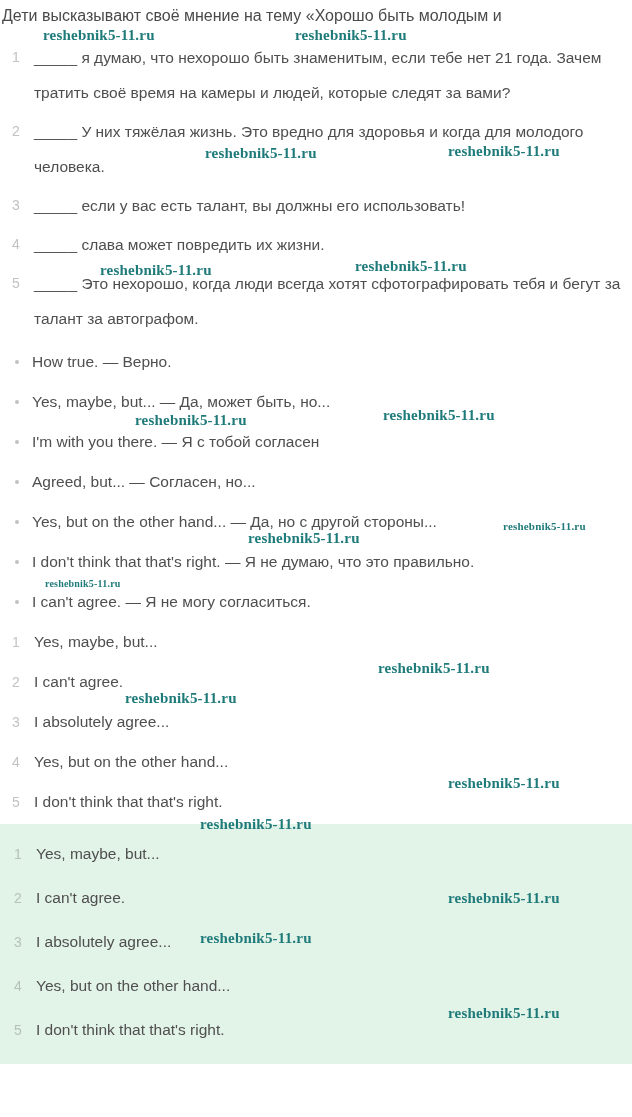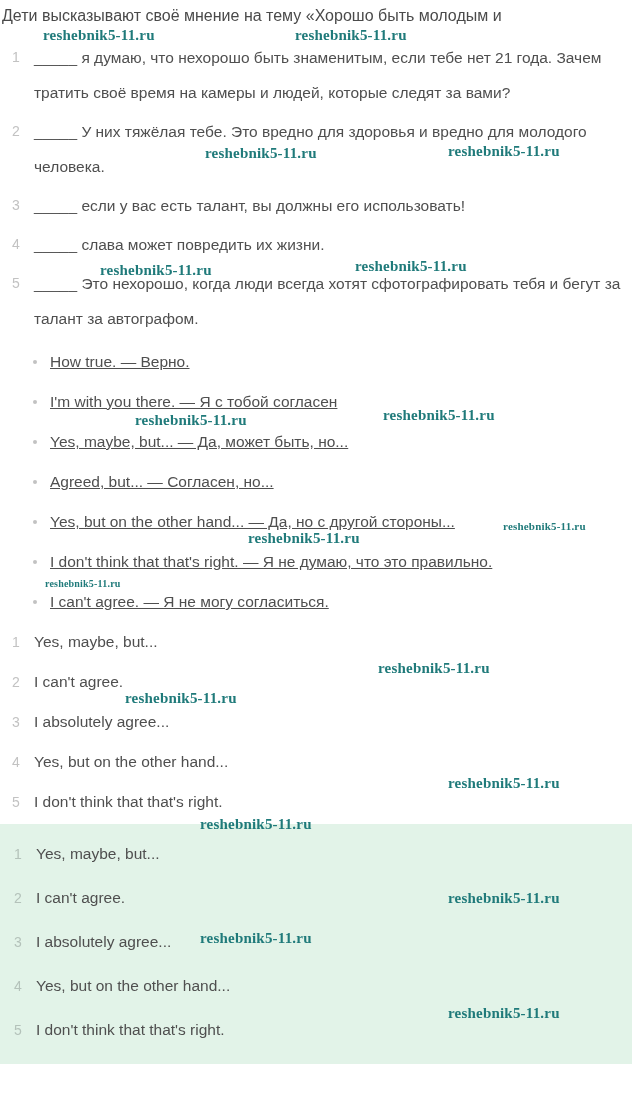--- a/index.html
+++ b/index.html
@@ -11,21 +11,21 @@
   .intro {
     padding:4px 4px 0 2px; font-size:16px; line-height:24px; color:#4a4a4a;
   }
   .tasks { margin-top:12px; padding-left:12px; }
   .row { display:flex; align-items:flex-start; font-size:15.5px; }
   .task-row { line-height:35px; margin-bottom:4px; }
   .num {
     flex:none; width:22px; color:#c2c2c2; font-size:14px; line-height:inherit;
   }
   .txt { flex:1; padding-right:10px; }
-  .phrases { margin-top:8px; padding-left:28px;text-decoration:underline; }
+  .phrases { margin-top:8px; padding-left:10px; }
   .phrase-row { height:40px; line-height:36px; }
   .bullet {
     flex:none; width:22px; position:relative;
   }
   .bullet::after {
     content:""; position:absolute; left:5px; top:16px; width:4px; height:4px;
     border-radius:50%; background:#c2c2c2;
   }
   .answers { padding-left:12px; }
   .answer-row { height:40px; line-height:36px; }
@@ -47,21 +47,21 @@
 
   <div class="intro">Дети высказывают своё мнение на тему «Хорошо быть молодым и</div>
 
   <div class="tasks">
     <div class="row task-row">
       <span class="num">1</span>
       <span class="txt">_____ я думаю, что нехорошо быть знаменитым, если тебе нет 21 года. Зачем тратить своё время на камеры и людей, которые следят за вами?</span>
     </div>
     <div class="row task-row">
       <span class="num">2</span>
-      <span class="txt">_____ У них тяжёлая тебе. Это вредно для здоровья и вредно для молодого человека.</span>
+      <span class="txt">_____ У них тяжёлая жизнь. Это вредно для здоровья и когда для молодого человека.</span>
     </div>
     <div class="row task-row">
       <span class="num">3</span>
       <span class="txt">_____ если у вас есть талант, вы должны его использовать!</span>
     </div>
     <div class="row task-row">
       <span class="num">4</span>
       <span class="txt">_____ слава может повредить их жизни.</span>
     </div>
     <div class="row task-row">
@@ -70,25 +70,25 @@
     </div>
   </div>
 
   <div class="phrases">
     <div class="row phrase-row">
       <span class="bullet"></span>
       <span class="txt">How true. — Верно.</span>
     </div>
     <div class="row phrase-row">
       <span class="bullet"></span>
-      <span class="txt">I'm with you there. — Я с тобой согласен</span>
+      <span class="txt">Yes, maybe, but... — Да, может быть, но...</span>
     </div>
     <div class="row phrase-row">
       <span class="bullet"></span>
-      <span class="txt">Yes, maybe, but... — Да, может быть, но...</span>
+      <span class="txt">I'm with you there. — Я с тобой согласен</span>
     </div>
     <div class="row phrase-row">
       <span class="bullet"></span>
       <span class="txt">Agreed, but... — Согласен, но...</span>
     </div>
     <div class="row phrase-row">
       <span class="bullet"></span>
       <span class="txt">Yes, but on the other hand... — Да, но с другой стороны...</span>
     </div>
     <div class="row phrase-row">

